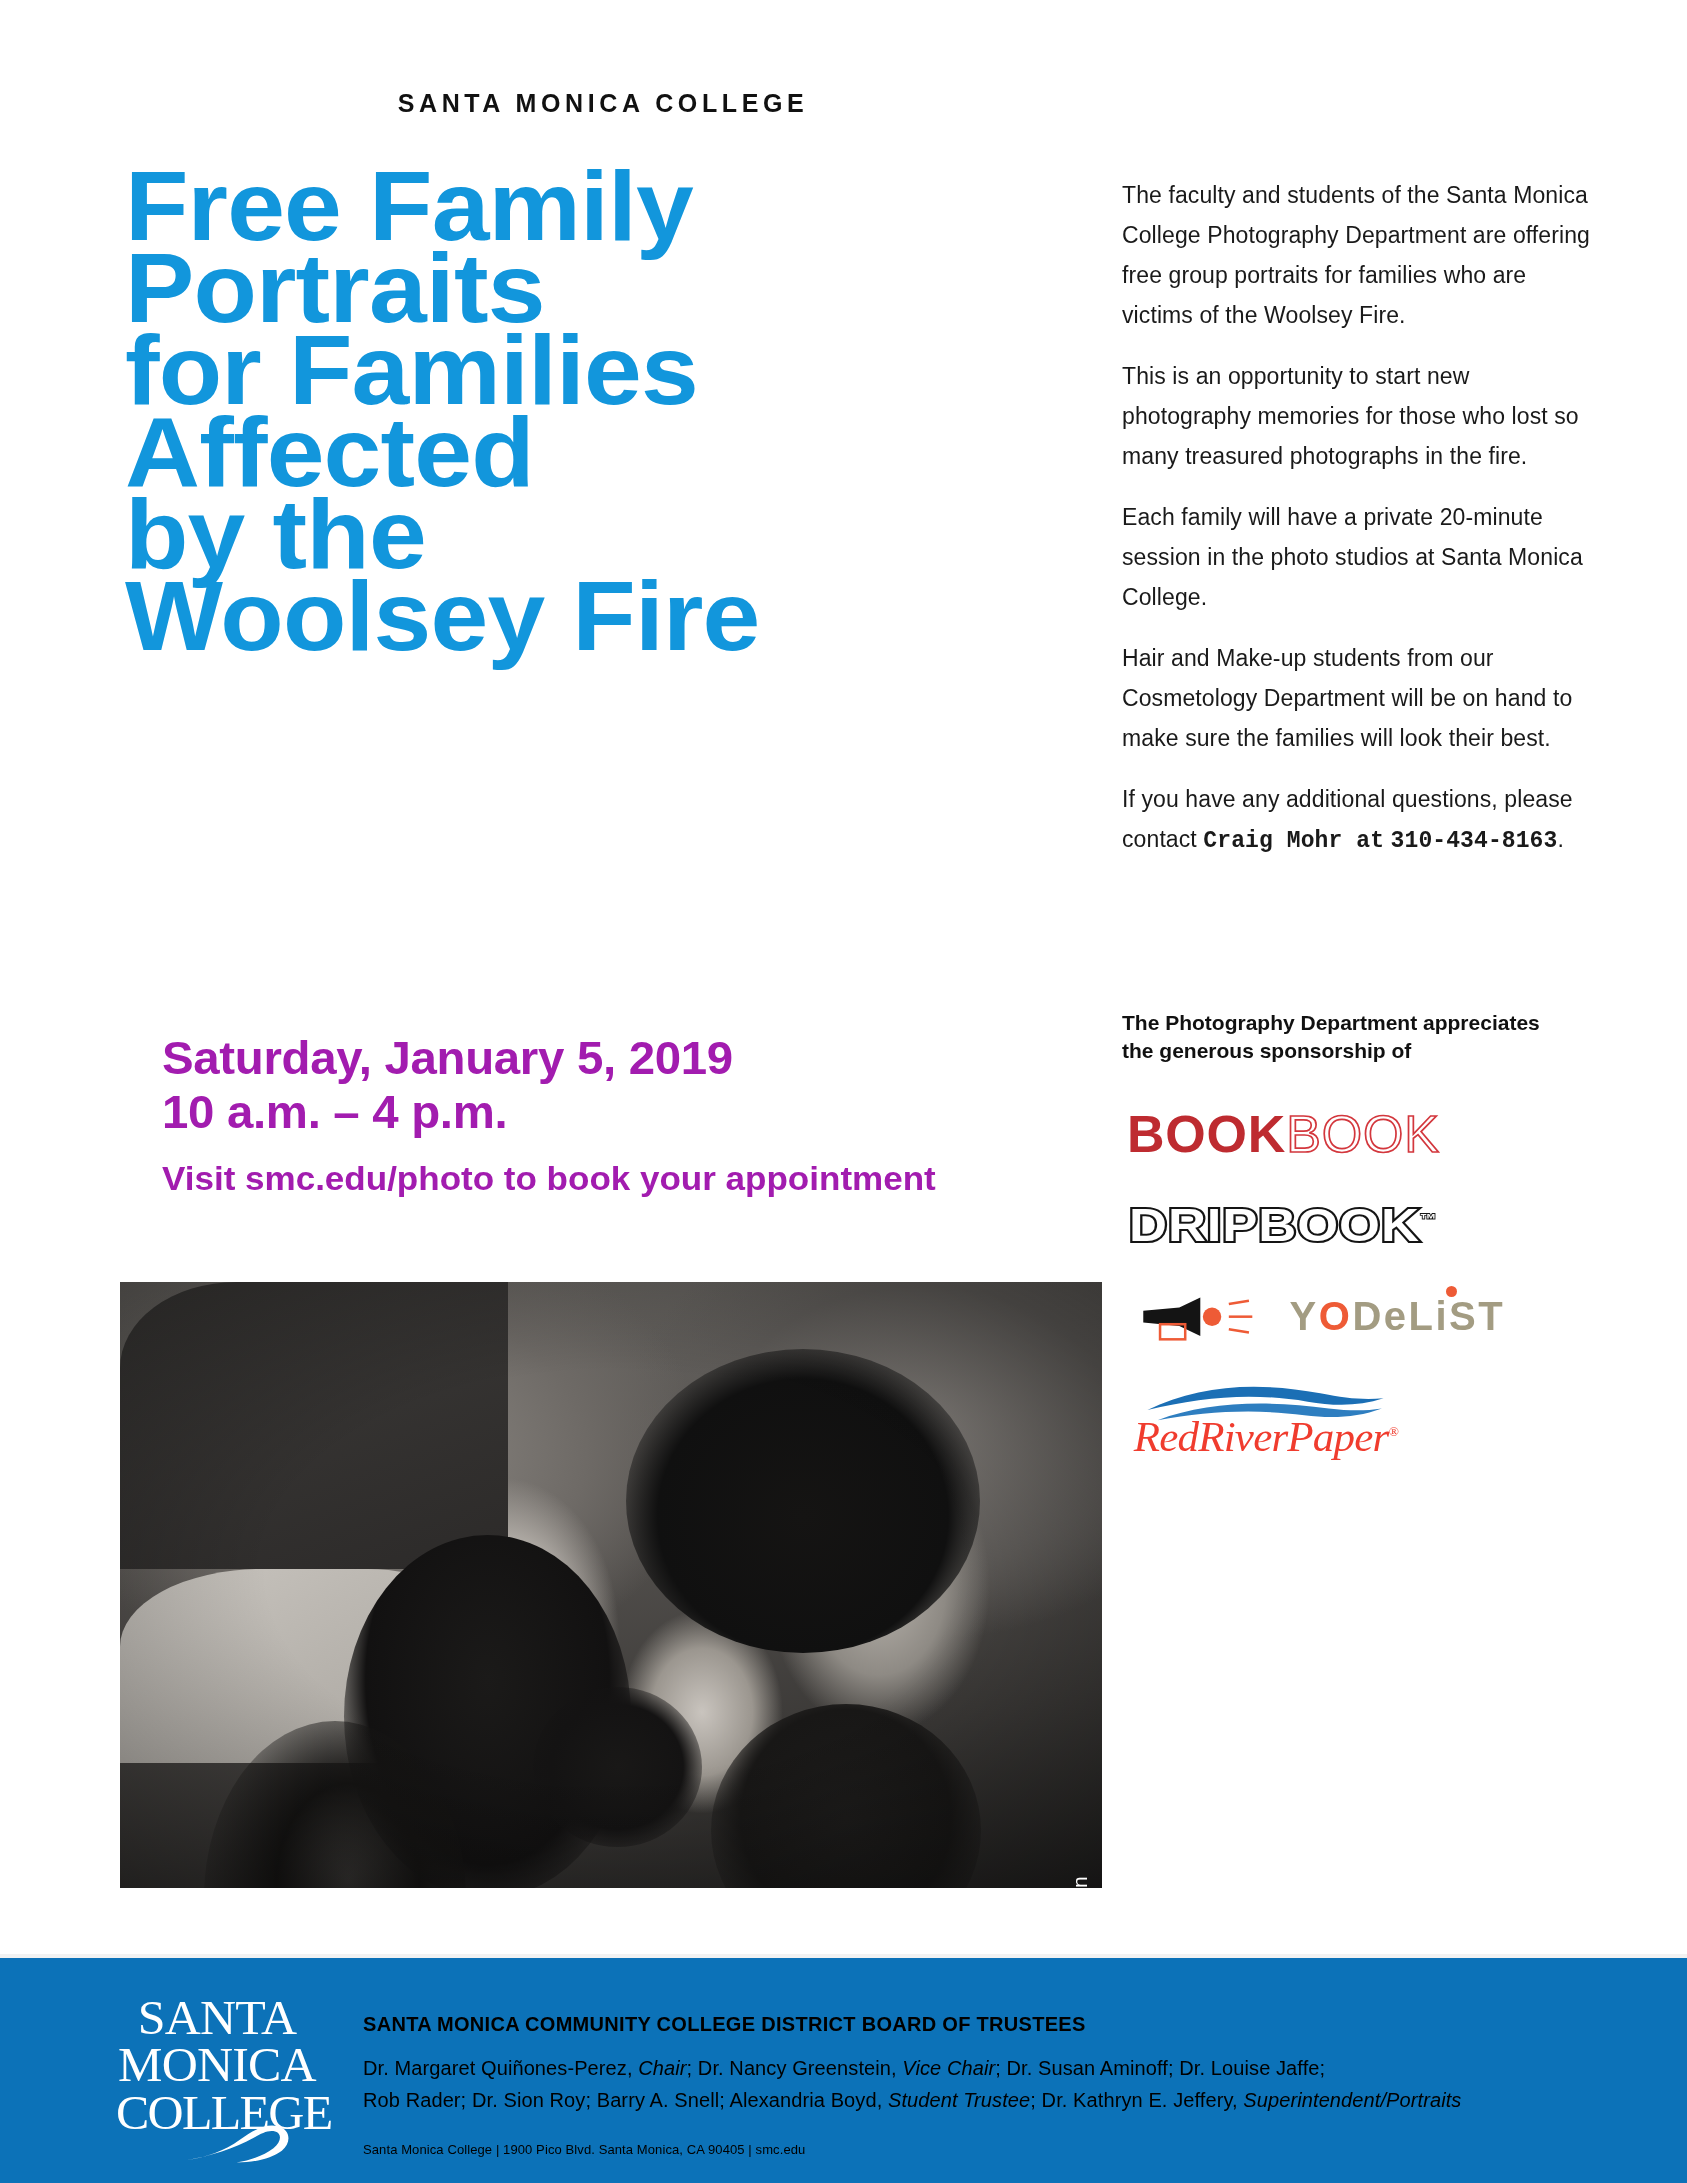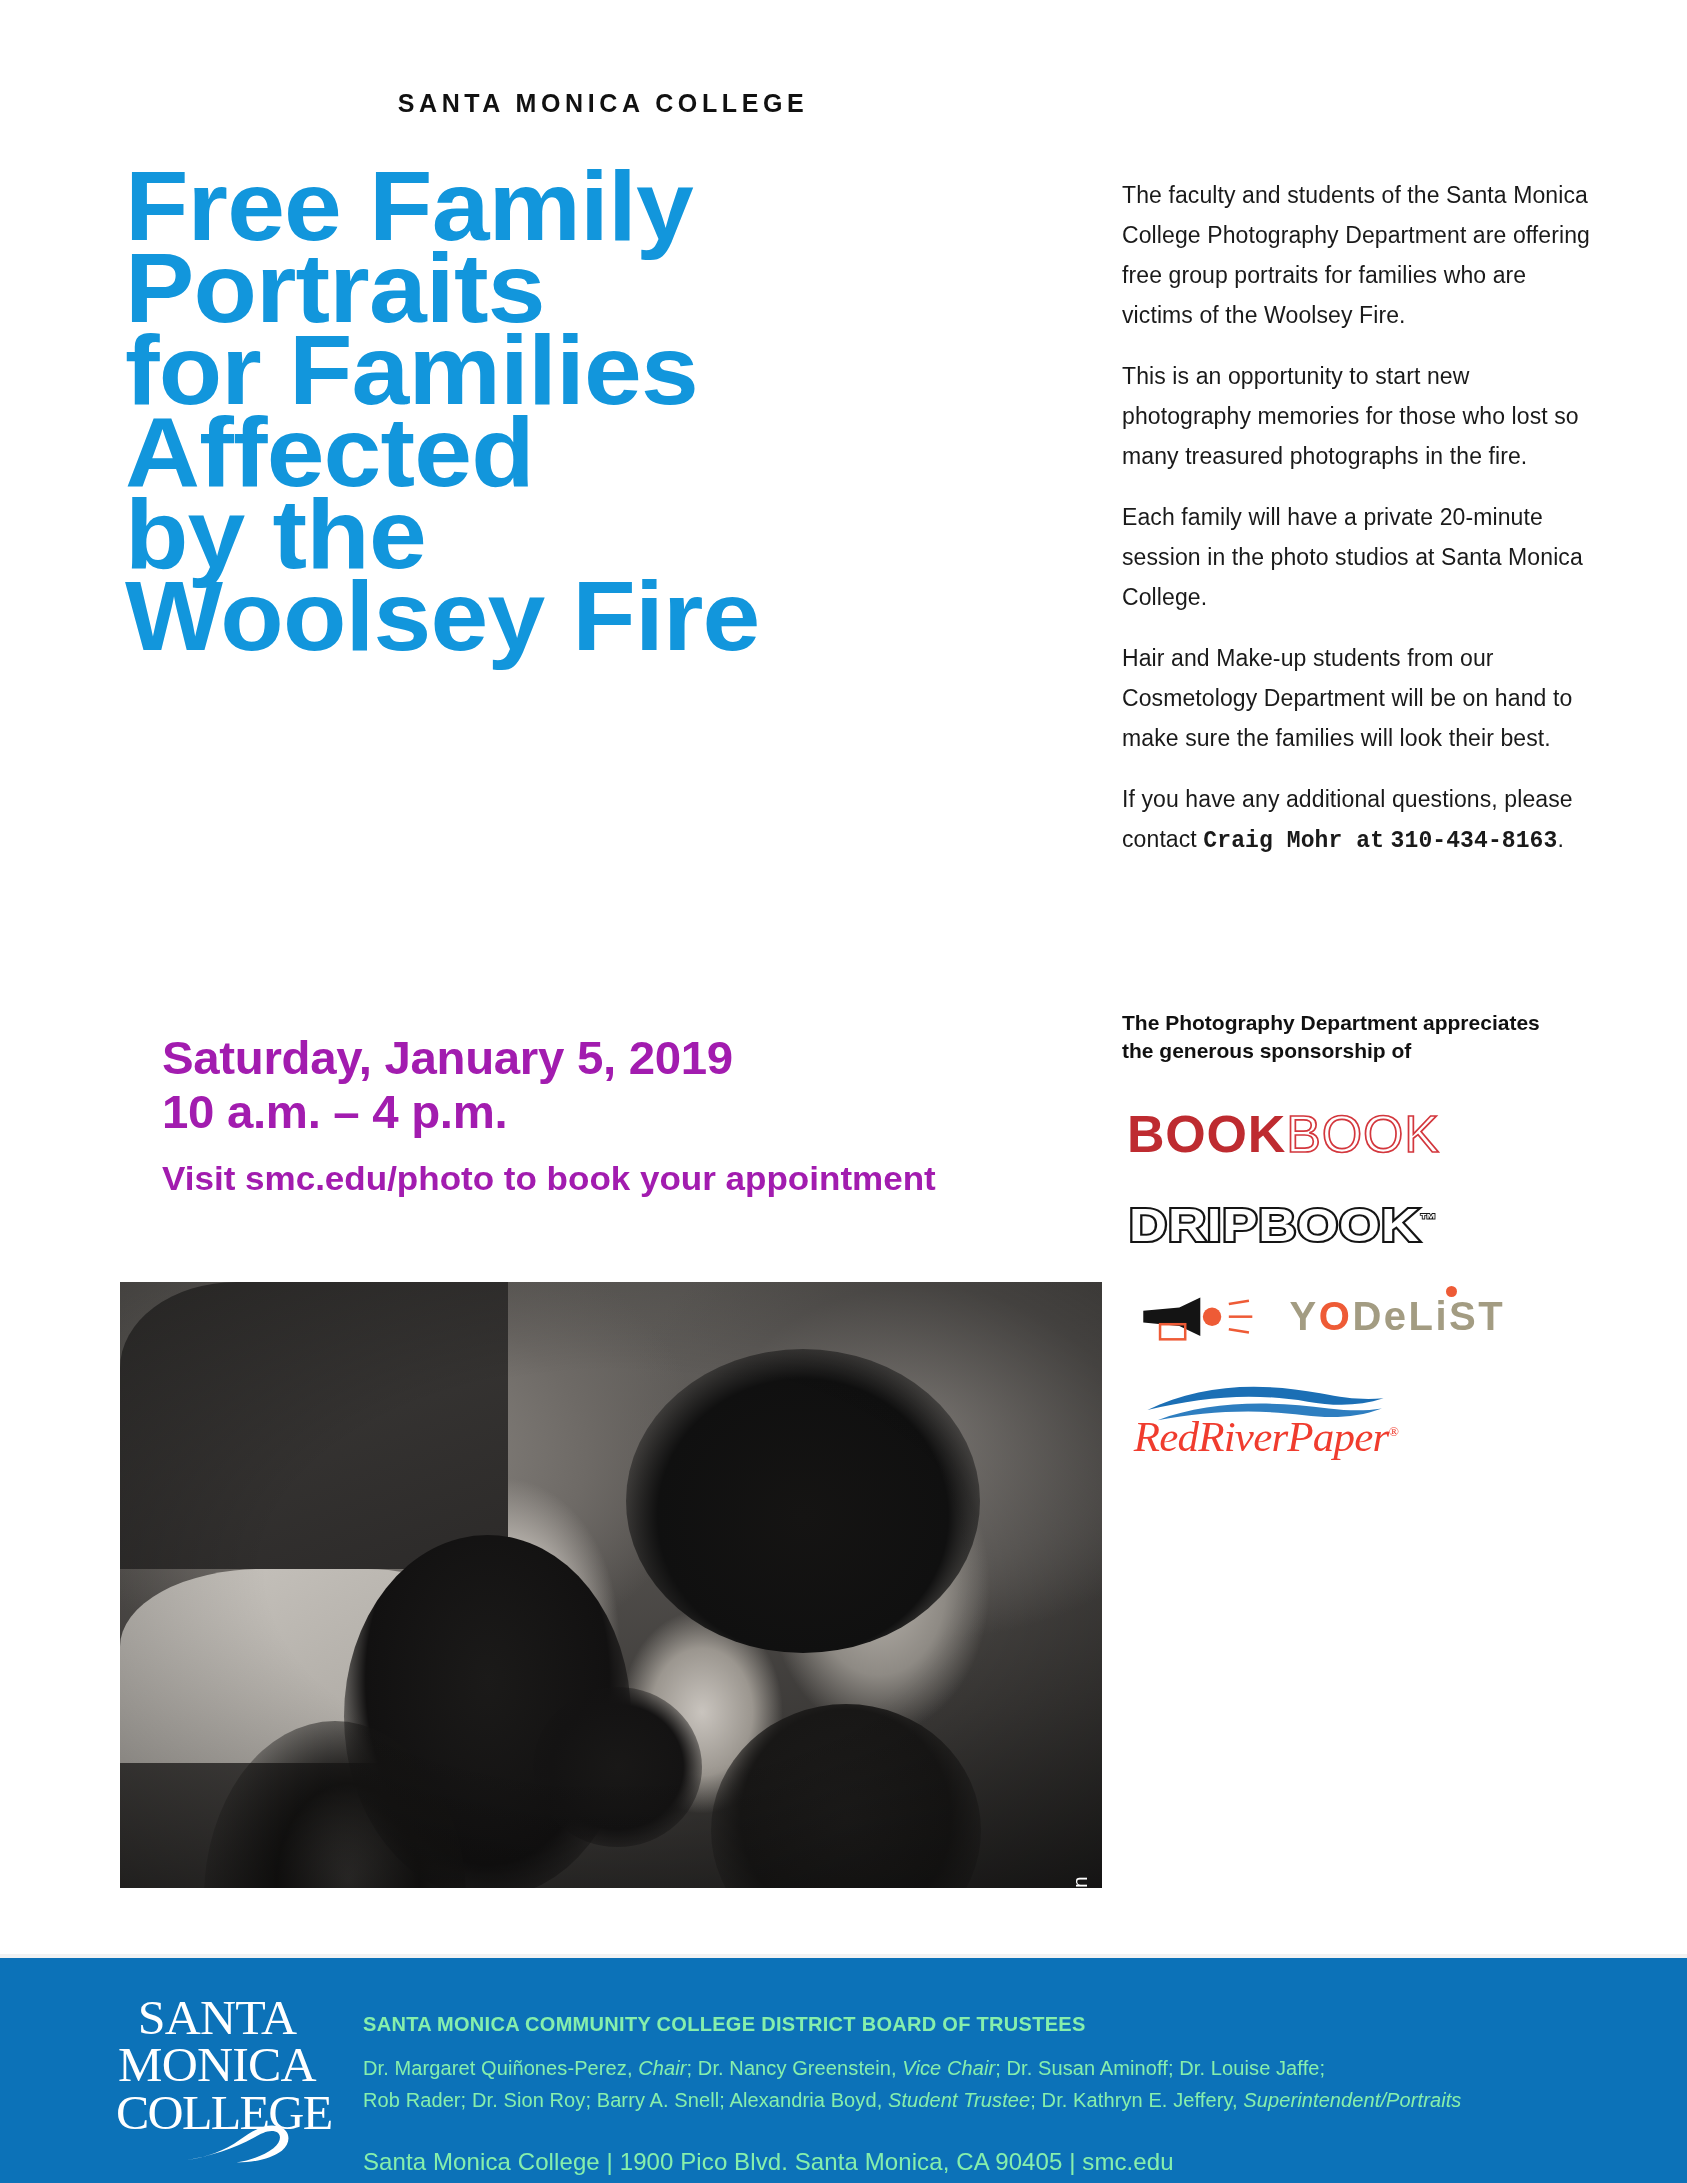--- a/index.html
+++ b/index.html
@@ -297,41 +297,41 @@
   .smc-logo .l1 { font-size: 49px; line-height: 46px; letter-spacing: -0.8px; transform: scaleX(1.02); }
   .smc-logo .l2 { font-size: 49px; line-height: 47px; letter-spacing: -0.8px; transform: scaleX(1.02); }
   .smc-logo .l3 { font-size: 49px; line-height: 49px; letter-spacing: -1.7px; transform: scaleX(1.02); }
   .smc-swoosh { position: absolute; left: 66px; top: 128px; }
 
   .footer-text {
     position: absolute;
     left: 363px;
     top: 54px;
     width: 1206px;
-    color: #86efac;
+    color: #000000;
   }
   .trustees-heading {
     font-family: "Liberation Sans Narrow", "Liberation Sans", sans-serif;
     font-weight: 700;
     font-size: 20px;
     letter-spacing: 0.3px;
     line-height: 25px;
     margin-bottom: 15px;
   }
   .trustees-line {
     font-family: "Liberation Sans Narrow", "Liberation Sans", sans-serif;
     font-size: 20px;
     line-height: 32px;
     letter-spacing: 0.1px;
   }
   .trustees-line i { font-style: italic; }
   .footer-address {
-    margin-top: 32px;
-    font-family: "Liberation Sans Narrow", "Liberation Sans", sans-serif;
-    font-size: 24px;
+    margin-top: 20px;
+    font-family: "Liberation Sans Narrow", "Liberation Sans", sans-serif;
+    font-size: 13px;
     line-height: 27px;
     letter-spacing: 0.1px;
   }
 </style>
 </head>
 <body>
 
 <div class="page">
 
   <div class="eyebrow">SANTA MONICA COLLEGE</div>

